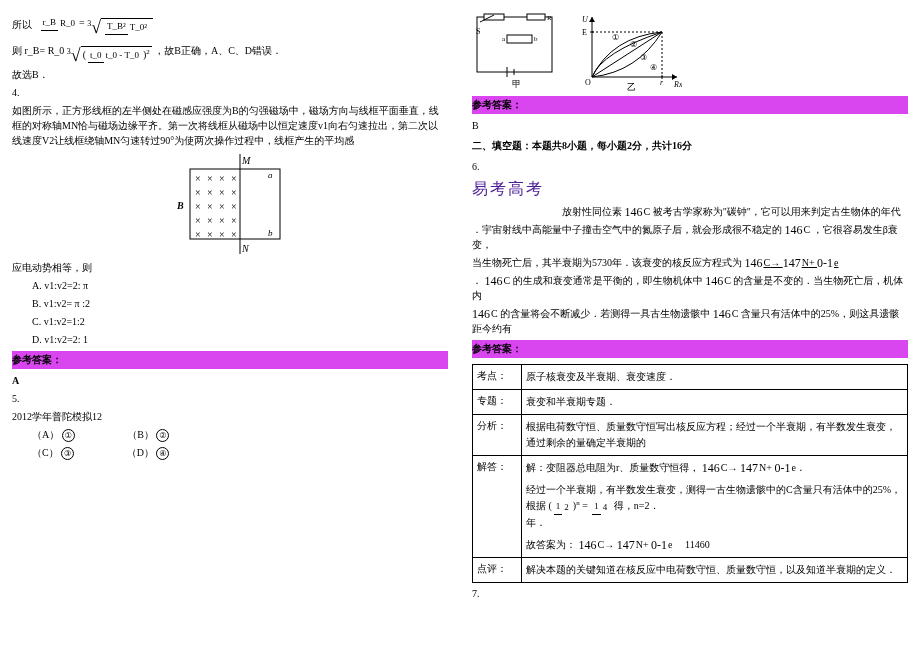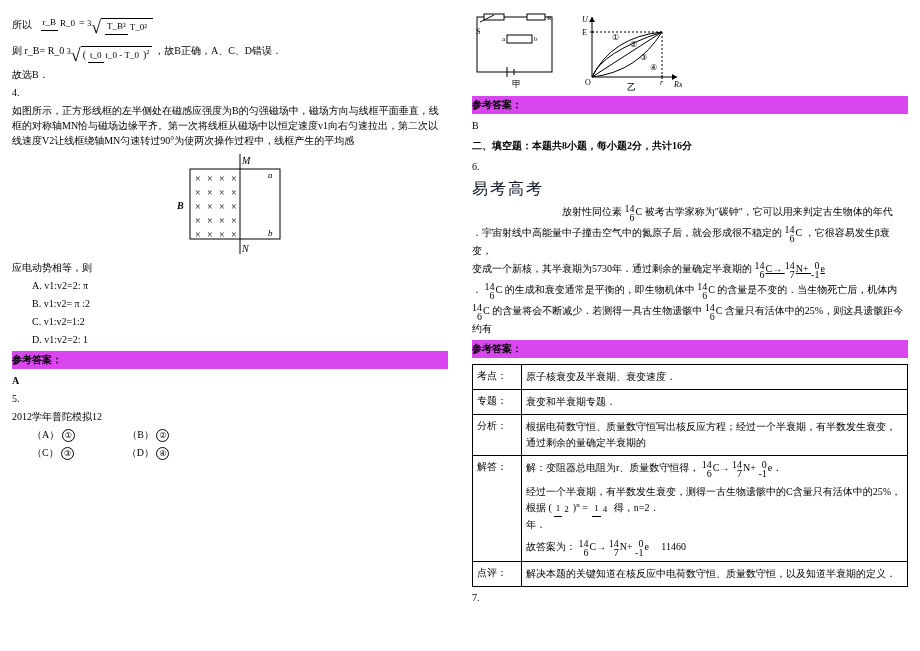--- a/index.html
+++ b/index.html
@@ -83,21 +83,21 @@
   }
   .circuit-box {
     width: 90px;
     height: 80px;
   }
   .section-head {
     font-weight: bold;
     margin: 6px 0;
   }
   .watermark {
-    color: #0f172a;
+    color: #4c1d95;
     font-size: 16px;
     letter-spacing: 2px;
   }
   .table-wrap {
     border: 1px solid #000;
     margin-top: 6px;
   }
   .table-wrap .trow {
     display: flex;
     border-bottom: 1px solid #000;
@@ -108,21 +108,21 @@
     border-right: 1px solid #000;
     padding: 4px;
     flex-shrink: 0;
   }
   .table-wrap .tcontent {
     padding: 4px;
     flex: 1;
     line-height: 1.6;
   }
   .underline { text-decoration: underline; }
-  .iso { display:inline-flex; flex-direction:column; align-items:flex-end; font-size:10px; line-height:0.9; vertical-align:middle; margin-right:1px;}
+  .iso { display:inline-flex; flex-direction:row; align-items:flex-end; font-size:12px; line-height:0.9; vertical-align:middle; margin-right:1px;}
 </style>
 </head>
 <body>
 
 <div class="col col-left">
 
   <div class="line">
     <span>所以</span>
     <span class="formula-box">
       <span class="frac">
@@ -292,21 +292,21 @@
   <div class="line">
     <span>．宇宙射线中高能量中子撞击空气中的氮原子后，就会形成很不稳定的</span>
     <span class="iso">
         <span>14</span>
         <span>6</span>
       </span><span>C</span>
     <span>，它很容易发生β衰变，</span>
   </div>
 
   <div class="line">
-    <span>变成一个新核，其半衰期为5730年．通过剩余的量确定半衰期的</span>
+    <span>当生物死亡后，其半衰期为5730年．该衰变的核反应方程式为</span>
     <span class="underline">
       <span class="iso">
           <span>14</span>
           <span>6</span>
         </span><span>C</span>→
       <span class="iso">
           <span>14</span>
           <span>7</span>
         </span><span>N</span>+
       <span class="iso">

